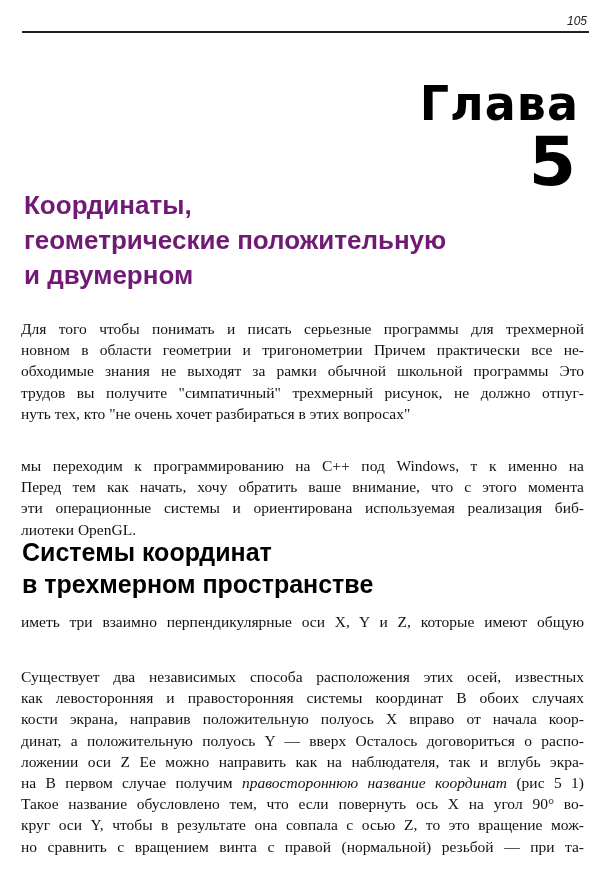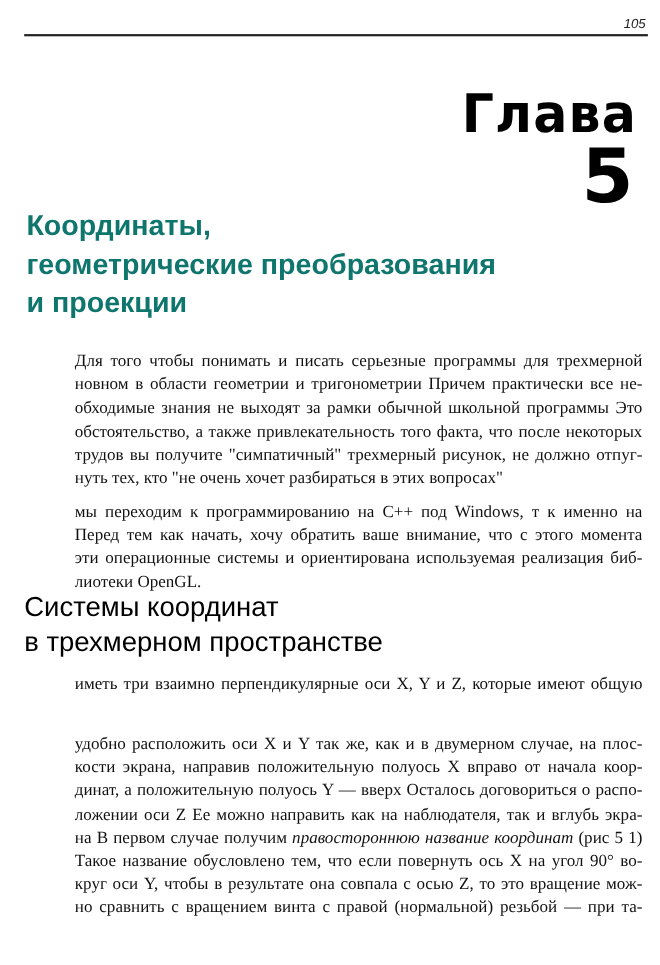--- a/index.html
+++ b/index.html
@@ -2,55 +2,54 @@
 <html><head>
   <meta charset="utf-8">
   <style>
     html, body { margin: 0; padding: 0; background: #ffffff; }
     body { width: 600px; height: 877px; position: relative; overflow: hidden; color: #111; }
     .page { position: absolute; left: 0; top: 0; width: 600px; height: 753px; }
     .header-rule { position: absolute; left: 22px; top: 31px; width: 567px; height: 2px; background: #222; }
     .page-number { position: absolute; right: 13px; top: 14px; font-family: "Liberation Sans", sans-serif; font-style: italic; font-size: 12px; color: #222; }
     .chapter-word { position: absolute; right: 21px; top: 80px; font-family: "DejaVu Sans", sans-serif; font-weight: bold; font-size: 46px; letter-spacing: 1px; line-height: 1; color: #000; transform: scaleY(1.05); }
     .chapter-num { position: absolute; right: 24px; top: 128px; font-family: "DejaVu Sans", sans-serif; font-weight: bold; font-size: 68px; line-height: 1; color: #000; }
-    .chapter-title { position: absolute; left: 24px; top: 188px; font-family: "Liberation Sans", sans-serif; font-weight: bold; font-size: 26px; line-height: 35px; color: #0f766e; margin: 0; }
+    .chapter-title { position: absolute; left: 24px; top: 188px; font-family: "Liberation Sans", sans-serif; font-weight: bold; font-size: 26px; line-height: 35px; color: #701a75; margin: 0; }
     .chapter-title span { display: block; white-space: nowrap; }
-    .section-title { position: absolute; left: 22px; top: 536px; font-family: "Liberation Sans", sans-serif; font-weight: normal; font-size: 25px; line-height: 32px; color: #000; margin: 0; }
+    .section-title { position: absolute; left: 22px; top: 536px; font-family: "Liberation Sans", sans-serif; font-weight: bold; font-size: 25px; line-height: 32px; color: #000; margin: 0; }
     .section-title span { display: block; white-space: nowrap; }
     .para { position: absolute; left: 21px; width: 563px; font-family: "Liberation Serif", serif; font-size: 15.5px; line-height: 21.2px; color: #111; margin: 0; }
-    .para .ln { display: block; white-space: nowrap; text-align: justify; text-align-last: justify; margin-left: 47px; }
+    .para .ln { display: block; white-space: nowrap; text-align: justify; text-align-last: justify; }
     .para .ln.last { text-align-last: left; }
     .p1 { top: 318px; }
     .p2 { top: 455px; }
     .p3 { top: 611px; }
     .p4 { top: 666px; }
     .em { font-style: italic; }
   </style>
 </head>
 <body>
 
 <div class="page">
 
   <div class="page-number">105</div>
   <div class="header-rule"></div>
 
   <div class="chapter-word">Глава</div>
   <div class="chapter-num">5</div>
 
   <h1 class="chapter-title">
     <span>Координаты,</span>
-    <span>геометрические преобразования</span>
-    <span>и проекции</span>
+    <span>геометрические положительную</span>
+    <span>и двумерном</span>
   </h1>
 
   <p class="para p1">
     <span class="ln">Для того чтобы понимать и писать серьезные программы для трехмерной</span>
     <span class="ln">новном в области геометрии и тригонометрии  Причем практически все не-</span>
     <span class="ln">обходимые знания не выходят за рамки обычной школьной программы  Это</span>
-    <span class="ln">обстоятельство, а также привлекательность того факта, что после некоторых</span>
     <span class="ln">трудов вы получите "симпатичный" трехмерный рисунок, не должно отпуг-</span>
     <span class="ln last">нуть тех, кто "не очень хочет разбираться в этих вопросах"</span>
   </p>
 
   <p class="para p2">
     <span class="ln">мы переходим к программированию на C++ под Windows, т к  именно на</span>
     <span class="ln">Перед тем как начать, хочу обратить ваше внимание, что с этого момента</span>
     <span class="ln">эти операционные системы и ориентирована используемая реализация биб-</span>
     <span class="ln last">лиотеки OpenGL.</span>
   </p>
@@ -58,21 +57,22 @@
   <h2 class="section-title">
     <span>Системы координат</span>
     <span>в трехмерном пространстве</span>
   </h2>
 
   <p class="para p3">
     <span class="ln">иметь три взаимно перпендикулярные оси X, Y и Z, которые имеют общую</span>
   </p>
 
   <p class="para p4">
-    <span class="ln">удобно расположить оси X и Y так же, как и в двумерном случае, на плос-</span>
+    <span class="ln">Существует два независимых способа расположения этих осей, известных</span>
+    <span class="ln">как левосторонняя и правосторонняя системы координат  В обоих случаях</span>
     <span class="ln">кости экрана, направив положительную полуось X вправо от начала коор-</span>
     <span class="ln">динат, а положительную полуось Y — вверх  Осталось договориться о распо-</span>
     <span class="ln">ложении оси Z  Ее можно направить как на наблюдателя, так и вглубь экра-</span>
     <span class="ln"><span>на  В первом случае получим </span><span class="em">правостороннюю название координат</span><span> (рис  5 1)</span></span>
     <span class="ln">Такое название обусловлено тем, что если повернуть ось X на угол 90° во-</span>
     <span class="ln">круг оси Y, чтобы в результате она совпала с осью Z, то это вращение мож-</span>
     <span class="ln">но сравнить с вращением винта с правой (нормальной) резьбой — при та-</span>
 
   </p>
 

